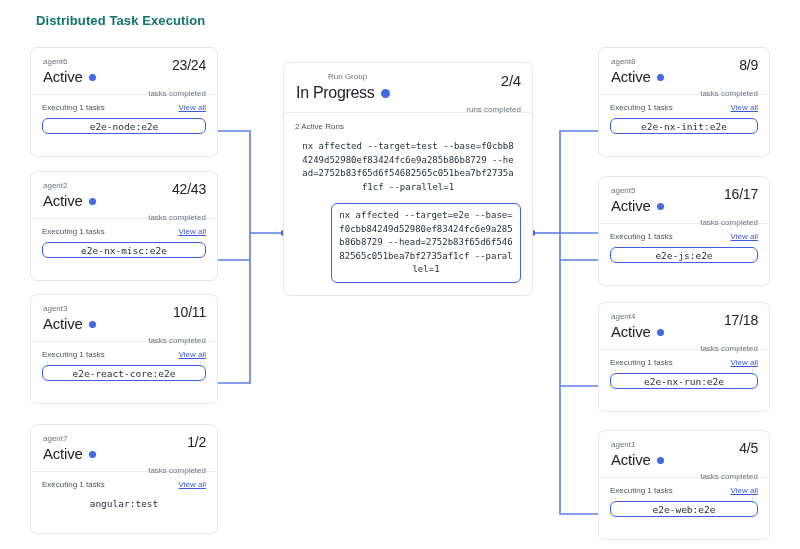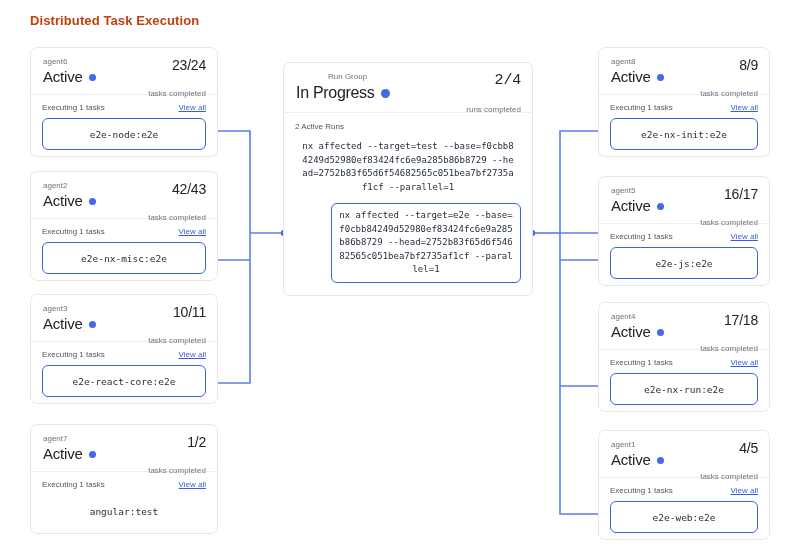--- a/index.html
+++ b/index.html
@@ -15,25 +15,25 @@
     position: relative;
     width: 800px;
     height: 549px;
     background: #ffffff;
     overflow: hidden;
   }
 
   
   #page-title {
     position: absolute;
-    left: 30px;
+    left: 36px;
     top: 13px;
     font-size: 13px;
     font-weight: bold;
-    color: #c2410c;
+    color: #0f766e;
     letter-spacing: 0.1px;
   }
 
   
   #connectors {
     position: absolute;
     left: 0;
     top: 0;
     width: 800px;
     height: 549px;
@@ -114,21 +114,21 @@
     text-align: right;
   }
   .view-all {
     font-size: 8px;
     color: #3b5bdb;
     text-decoration: underline;
     cursor: pointer;
   }
   .task-chip {
     margin-top: 6px;
-    height: 32px;
+    height: 16px;
     border: 1.3px solid #3c62e0;
     border-radius: 6px;
     display: flex;
     align-items: center;
     justify-content: center;
     font-family: "DejaVu Sans Mono", "Liberation Mono", monospace;
     font-size: 9.5px;
     color: #1f2937;
     background: #ffffff;
     box-sizing: border-box;
@@ -171,21 +171,20 @@
     border-radius: 50%;
     background: #4169e8;
     display: inline-block;
     margin-top: 2px;
   }
   .rg-count {
     font-size: 15px;
     color: #20232a;
     line-height: 17px;
     letter-spacing: -0.2px;
-    font-family: Liberation Mono, monospace;
   }
   .rg-runs-body {
     padding: 9px 11px 12px 11px;
   }
   .active-runs-label {
     font-size: 8px;
     color: #4b5563;
     margin-bottom: 7px;
   }
   .run-cmd {

